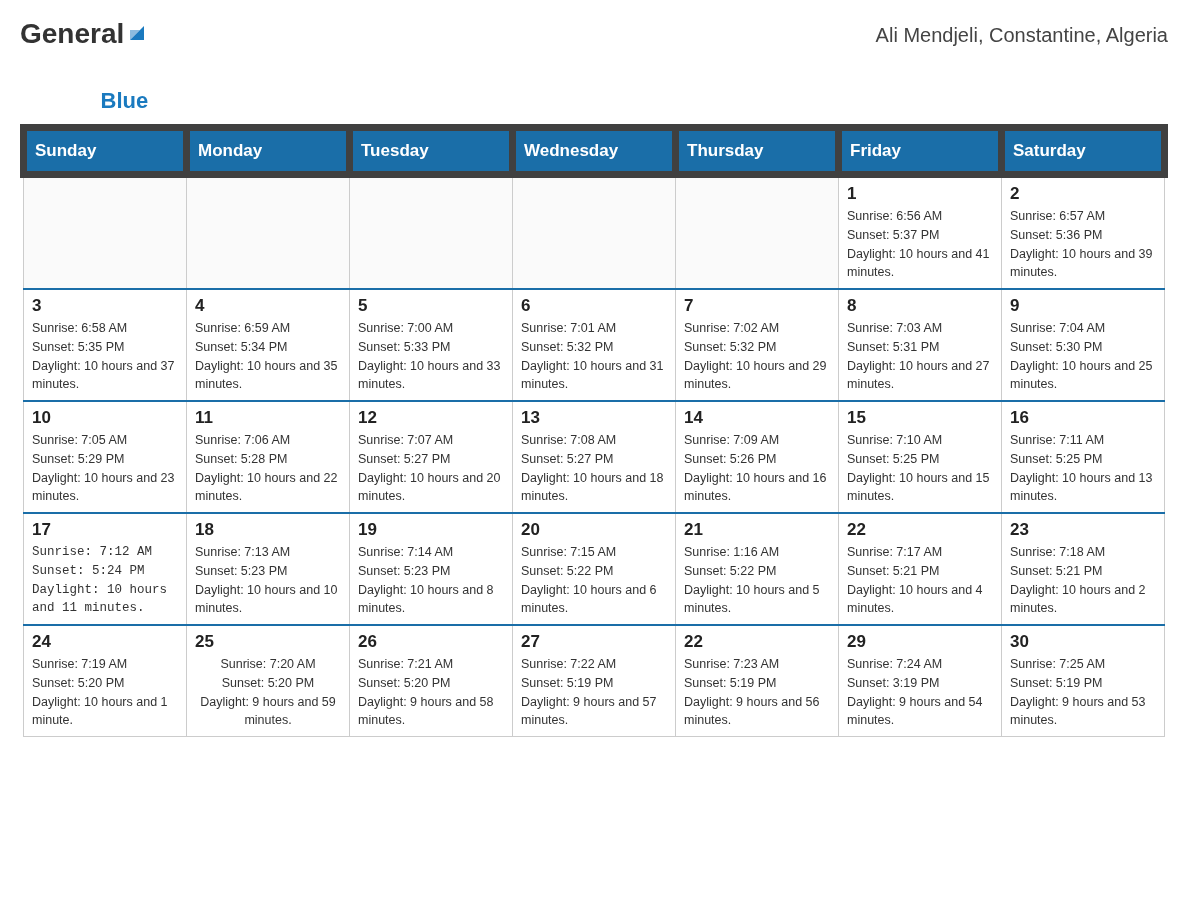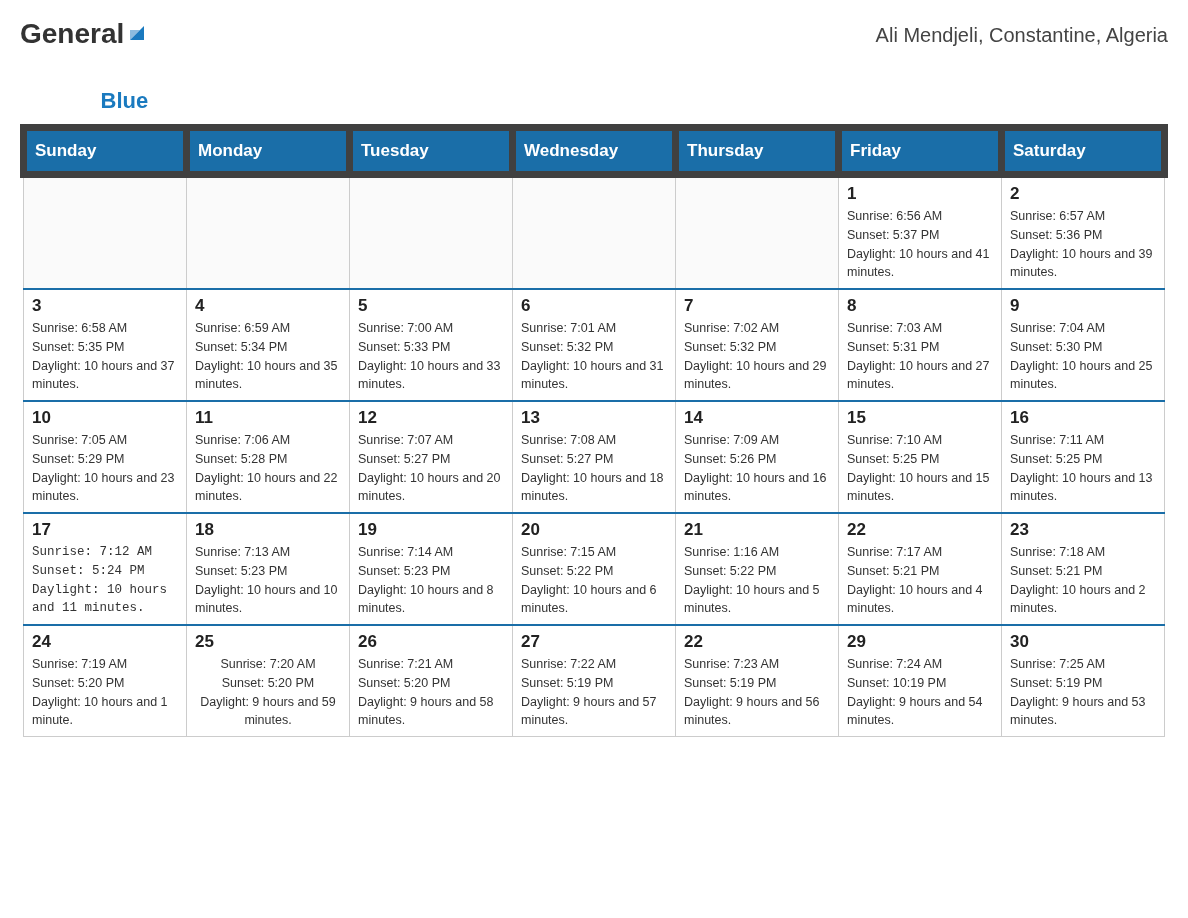--- a/index.html
+++ b/index.html
@@ -299,21 +299,21 @@
         </td>
         <td>
           <span class="day-num">22</span>
           <div class="sun-info" style="white-space: pre-line;">Sunrise: 7:23 AM
 Sunset: 5:19 PM
 Daylight: 9 hours and 56 minutes.</div>
         </td>
         <td>
           <span class="day-num">29</span>
           <div class="sun-info" style="white-space: pre-line;">Sunrise: 7:24 AM
-Sunset: 10:19 PM
+Sunset: 3:19 PM
 Daylight: 9 hours and 54 minutes.</div>
         </td>
         <td>
           <span class="day-num">30</span>
           <div class="sun-info" style="white-space: pre-line;">Sunrise: 7:25 AM
 Sunset: 5:19 PM
 Daylight: 9 hours and 53 minutes.</div>
         </td>
       </tr>
     </tbody>

